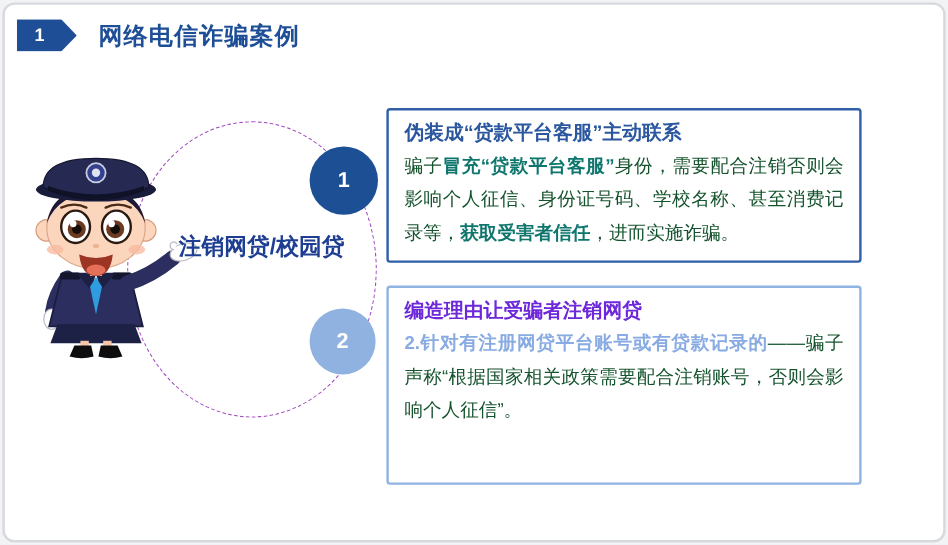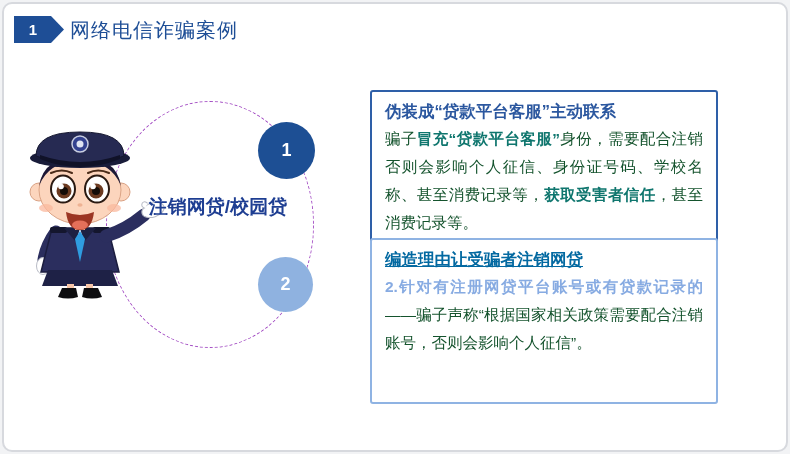--- a/index.html
+++ b/index.html
@@ -23,22 +23,22 @@
   .hdr-badge{
     position:absolute;left:14px;top:16px;
     width:50px;height:27px;
     background:#1e4e96;
     clip-path:polygon(0 0,74% 0,100% 50%,74% 100%,0 100%);
     color:#fff;font-size:15px;font-weight:bold;
     display:flex;align-items:center;justify-content:center;
     padding-right:12px;box-sizing:border-box;
   }
   .hdr-title{
-    position:absolute;left:70px;top:17px;
-    font-size:20px;font-weight:normal;color:#1e4e96;
+    position:absolute;left:82px;top:17px;
+    font-size:20px;font-weight:bold;color:#1e4e96;
     letter-spacing:1px;
   }
   
   .dashed-ellipse{
     position:absolute;left:106px;top:101px;
     width:206px;height:245px;
     border:1.5px dashed #a44fc4;
     border-radius:50%;
     z-index:1;
   }
@@ -49,25 +49,24 @@
   }
   .step-circle{
     position:absolute;z-index:3;border-radius:50%;
     color:#fff;font-size:18px;font-weight:bold;
     display:flex;align-items:center;justify-content:center;
   }
   .step-1{left:258px;top:122px;width:57px;height:57px;background:#1d4f94;}
   .step-2{left:258px;top:257px;width:55px;height:55px;background:#8fb2e0;}
   
   .info-box{
-    position:absolute;left:322px;width:348px;
+    position:absolute;left:322px;width:396px;
     border-radius:3px;background:#fff;
     padding:6px 13px 8px 13px;box-sizing:border-box;
     z-index:2;
-    margin-left:48px;
   }
   .box-1{top:90px;border:2px solid #2e5fa8;min-height:112px;}
   .box-2{top:238px;border:2px solid #8fb3e3;min-height:166px;}
   .box-title{font-size:16.5px;font-weight:bold;line-height:27px;}
   .box-1 .box-title{color:#2b579f;}
   .box-2 .box-title{color:#6c98d7;}
   .box-para{font-size:15.5px;line-height:28px;color:#1b1b1b;margin:0;text-align:justify;}
   .seg-normal{color:#14532d;}
   .seg-blue{color:#0f766e;font-weight:bold;}
   .seg-lightblue{color:#87abe2;font-weight:bold;}
@@ -161,20 +160,20 @@
 
   <div class="step-circle step-1" style="background: rgb(29, 79, 148);">
     <span>1</span>
   </div>
   <div class="step-circle step-2" style="background: rgb(143, 178, 224);">
     <span>2</span>
   </div>
 
   <div class="info-box box-1" style="border-color: rgb(46, 95, 168);">
     <div class="box-title" style="color: rgb(43, 87, 159);">伪装成“贷款平台客服”主动联系</div>
-    <p class="box-para"><span class="seg-normal">骗子</span><span class="seg-blue">冒充“贷款平台客服”</span><span class="seg-normal">身份，需要配合注销否则会影响个人征信、身份证号码、学校名称、甚至消费记录等，</span><span class="seg-blue">获取受害者信任</span><span class="seg-normal">，甚至消费记录等。</span></p>
+    <p class="box-para"><span class="seg-normal">骗子</span><span class="seg-blue">冒充“贷款平台客服”</span><span class="seg-normal">身份，需要配合注销否则会影响个人征信、身份证号码、学校名称、甚至消费记录等，</span><span class="seg-blue">获取受害者信任</span><span class="seg-normal">，进而实施诈骗。</span></p>
   </div>
 
   <div class="info-box box-2" style="border-color: rgb(143, 179, 227);">
-    <div class="box-title" style="color: #0369a1; text-decoration: underline;">编造理由让受骗者注销网贷</div>
+    <div class="box-title" style="color: #6d28d9;">编造理由让受骗者注销网贷</div>
     <p class="box-para"><span class="seg-lightblue">2.针对有注册网贷平台账号或有贷款记录的</span><span class="seg-normal">——骗子声称“根据国家相关政策需要配合注销账号，否则会影响个人征信”。</span></p>
   </div>
 </div>
 
 </body></html>

